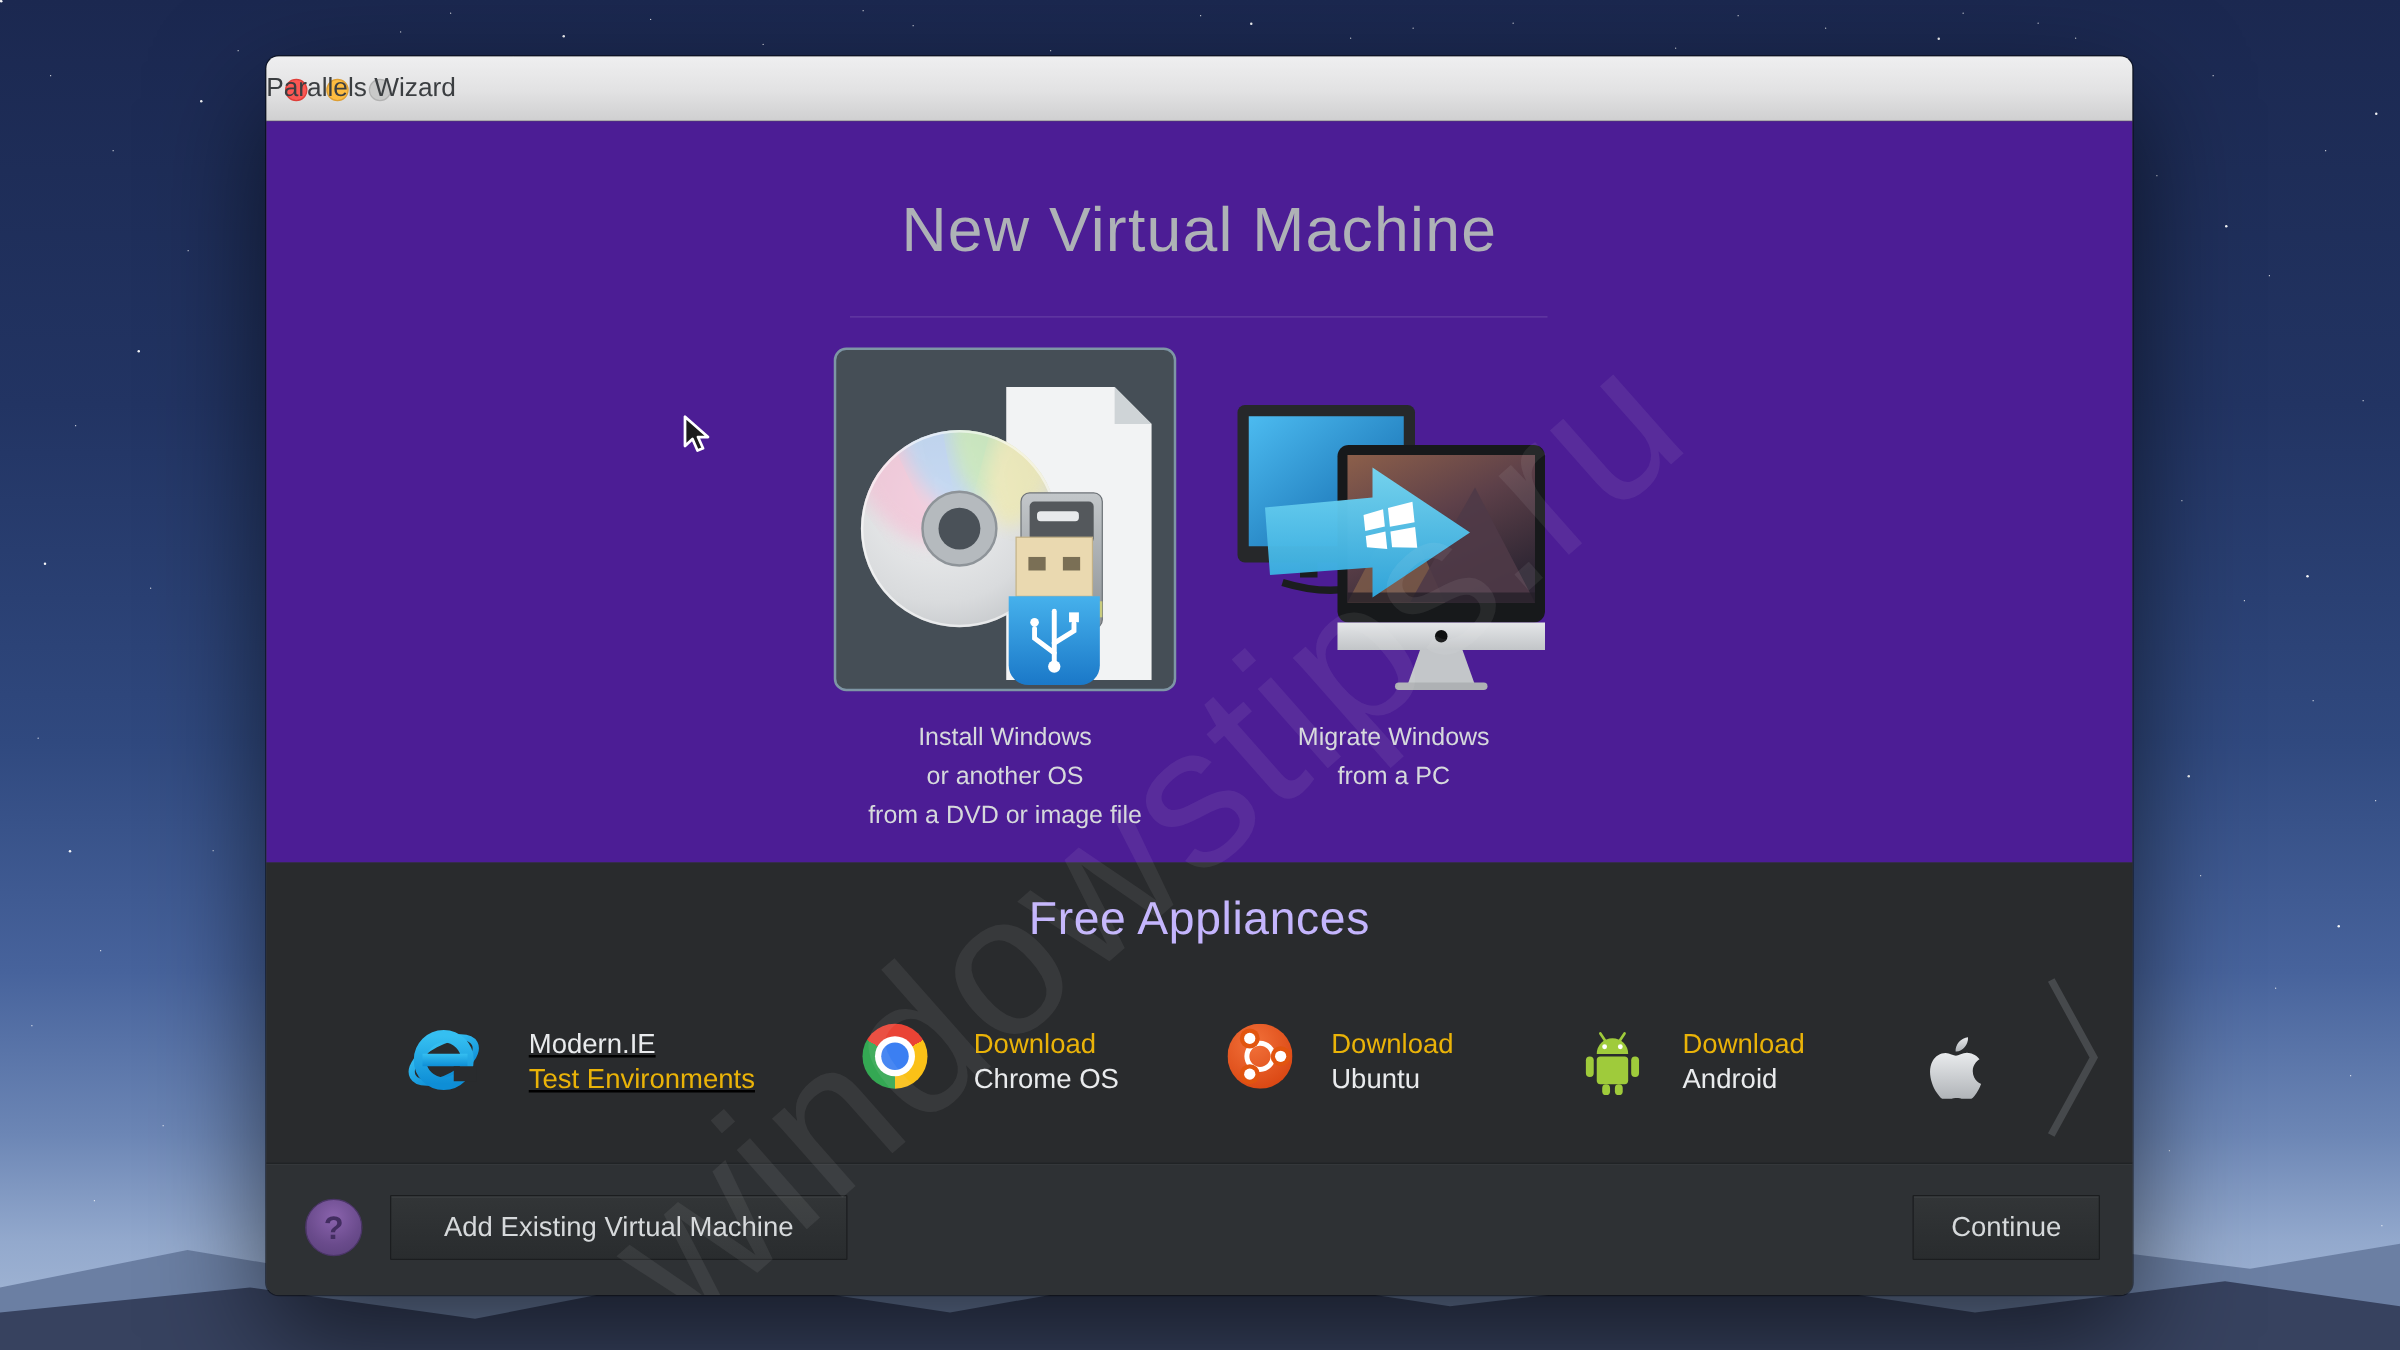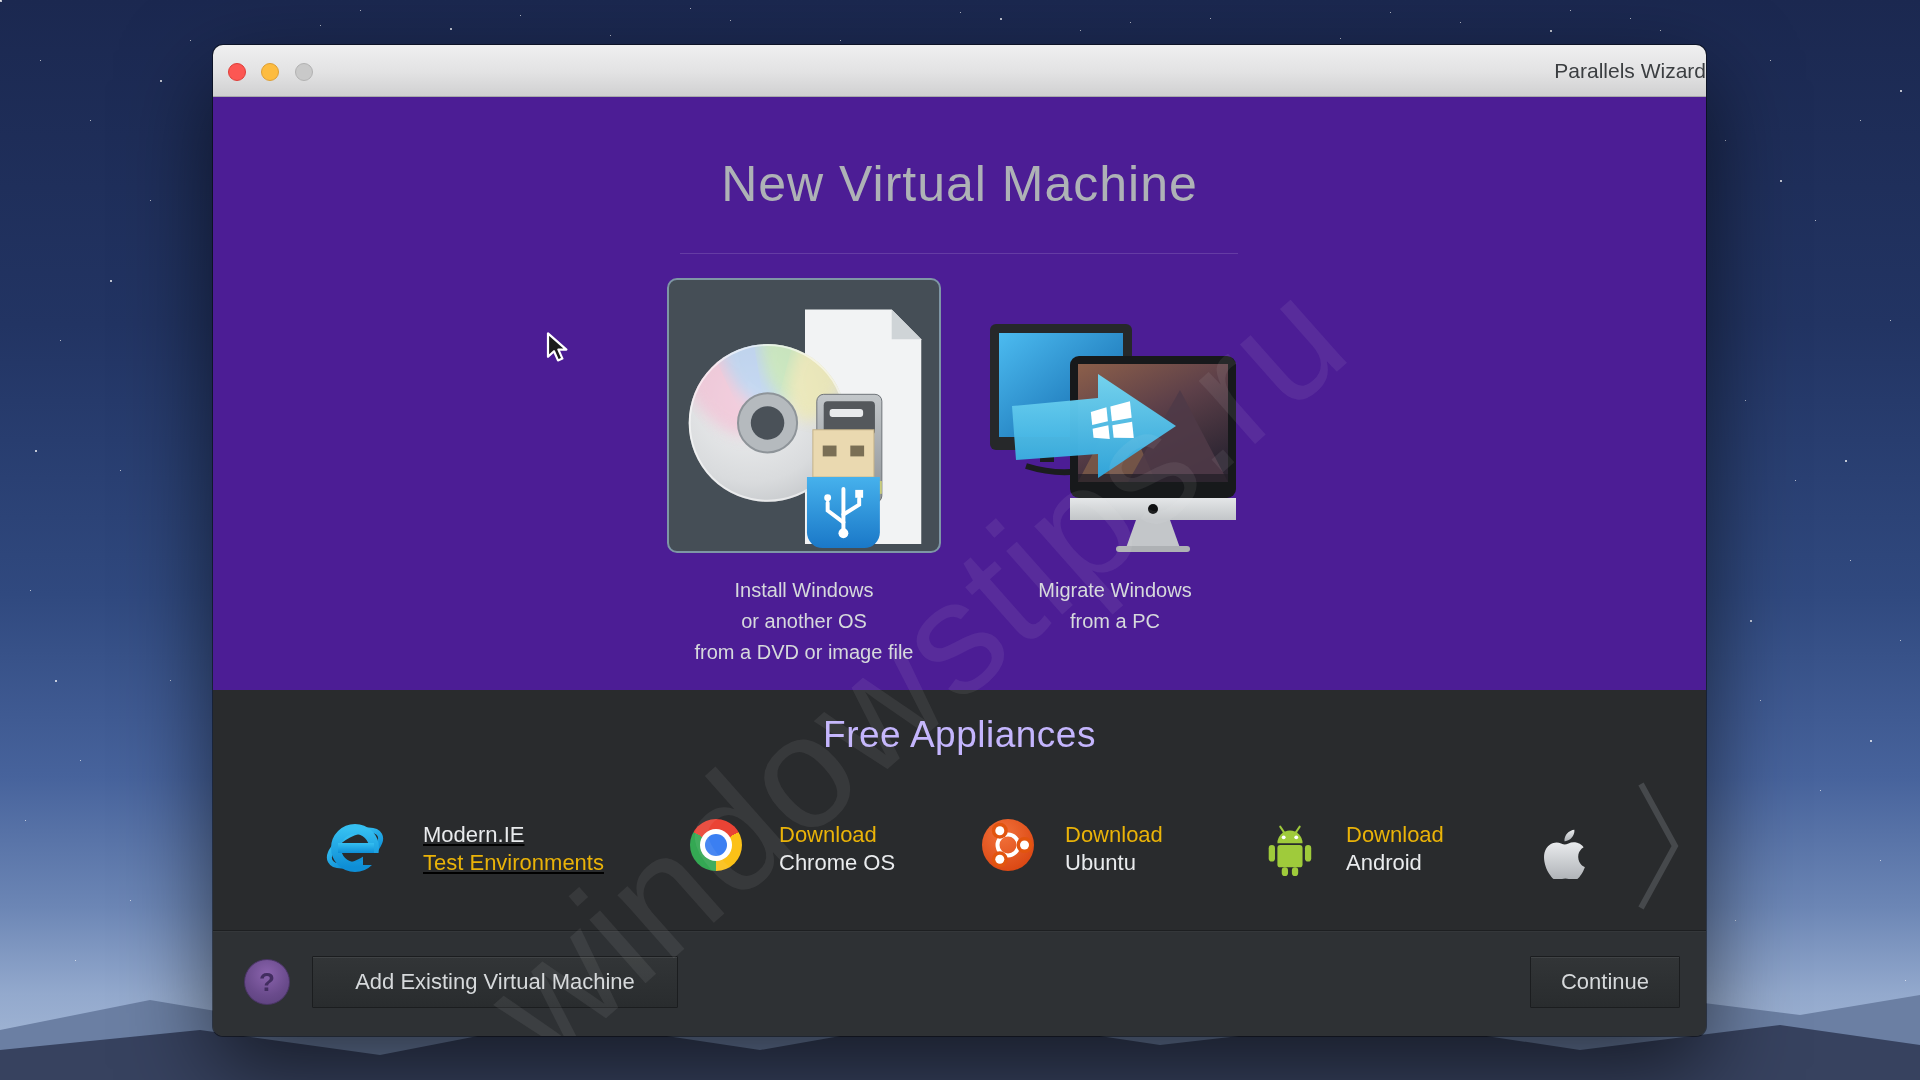--- a/index.html
+++ b/index.html
@@ -22,21 +22,21 @@
     filter:blur(.4px);
     box-shadow:110px 280px #fff,55px 680px #fff,1780px 180px #fff,1845px 460px #fff,1900px 90px #fff,160px 80px #fff,
     1750px 620px #fff,35px 450px #fff,1870px 740px #fff,450px 28px #fff,1000px 18px #fff,1550px 30px #fff;}
   .mountains{position:absolute;left:0;bottom:0;width:1920px;height:120px;}
   
   .window{position:absolute;left:213px;top:45px;width:1493px;height:991px;border-radius:10px;
     box-shadow:0 34px 90px rgba(0,0,0,.6),0 0 0 1px rgba(0,0,0,.45);overflow:hidden;background:#393c40;}
   .titlebar{position:absolute;left:0;top:0;width:100%;height:52px;
     background:linear-gradient(180deg,#efeff0 0%,#e2e2e3 55%,#d0d0d1 100%);
     border-bottom:1px solid #a9a9ab;box-sizing:border-box;}
-  .title{position:absolute;left:0;top:0;width:100%;height:52px;line-height:52px;text-align:right;
+  .title{position:absolute;left:0;top:0;width:100%;height:52px;line-height:52px;text-align:left;
     font-size:21px;color:#3b3e41;}
   .light{position:absolute;top:18px;width:18px;height:18px;border-radius:50%;box-sizing:border-box;}
   .light.red{left:15px;background:#fc5753;border:1px solid #df3e39;}
   .light.yellow{left:48px;background:#fdbc40;border:1px solid #de9f34;}
   .light.gray{left:82px;background:#c9c9c9;border:1px solid #b2b2b2;}
   
   .main{position:absolute;left:0;top:52px;width:100%;height:593px;background:#4c1d95;}
   .appliances{position:absolute;left:0;top:645px;width:100%;height:240px;background:#292b2d;}
   .footerbar{position:absolute;left:0;top:885px;width:100%;height:106px;background:#2e3134;
     border-top:1px solid #1d1f21;box-sizing:border-box;box-shadow:inset 0 1px 0 rgba(255,255,255,.03);}

